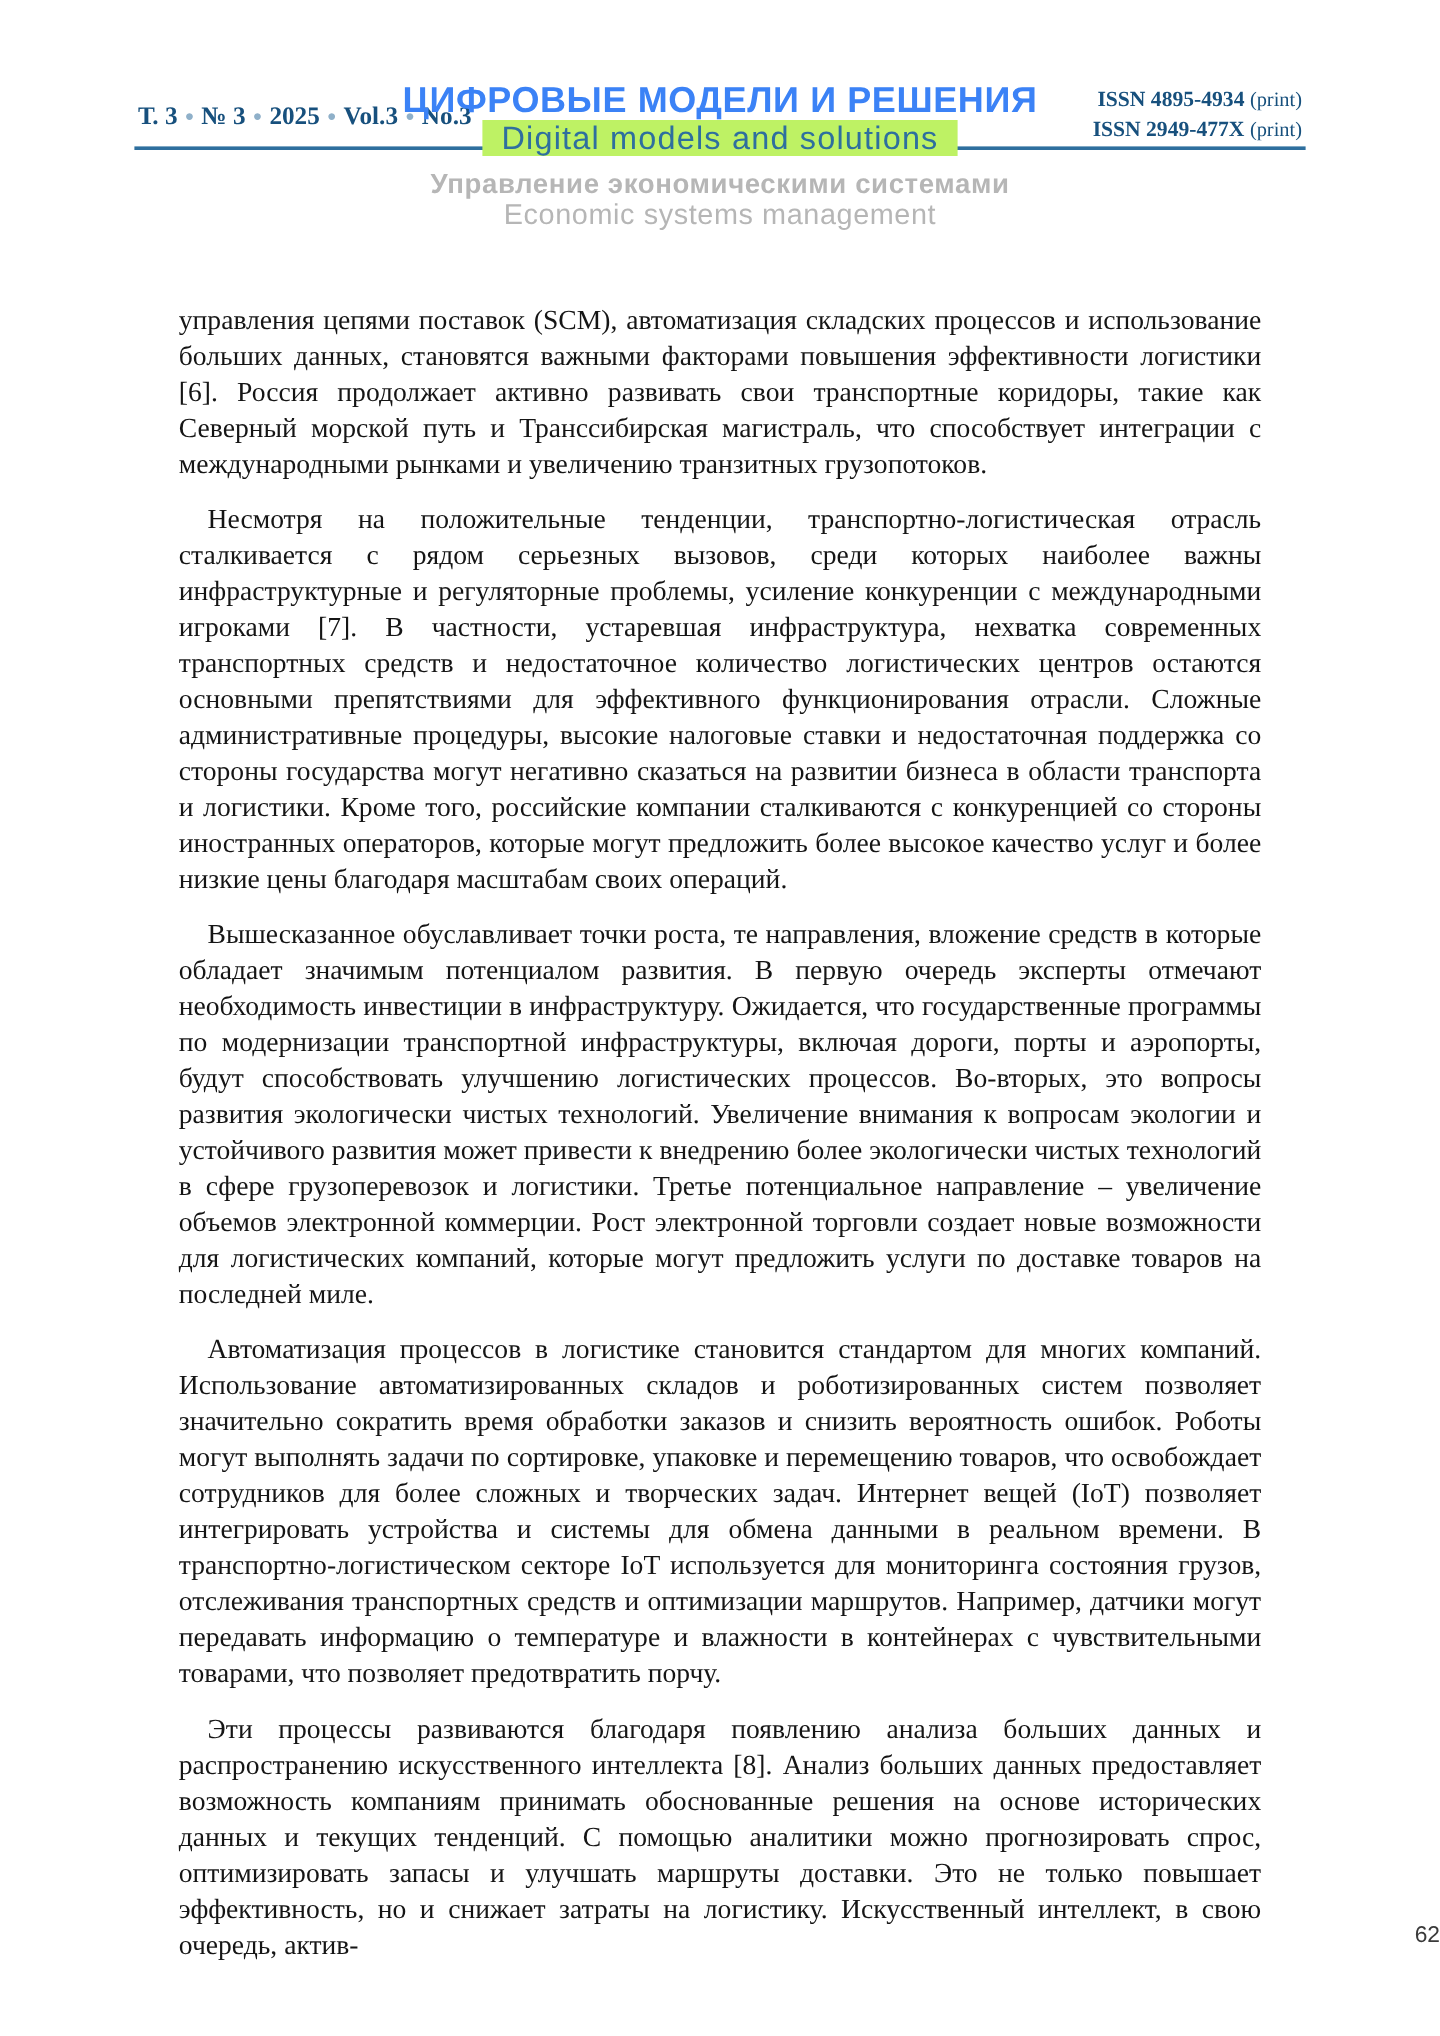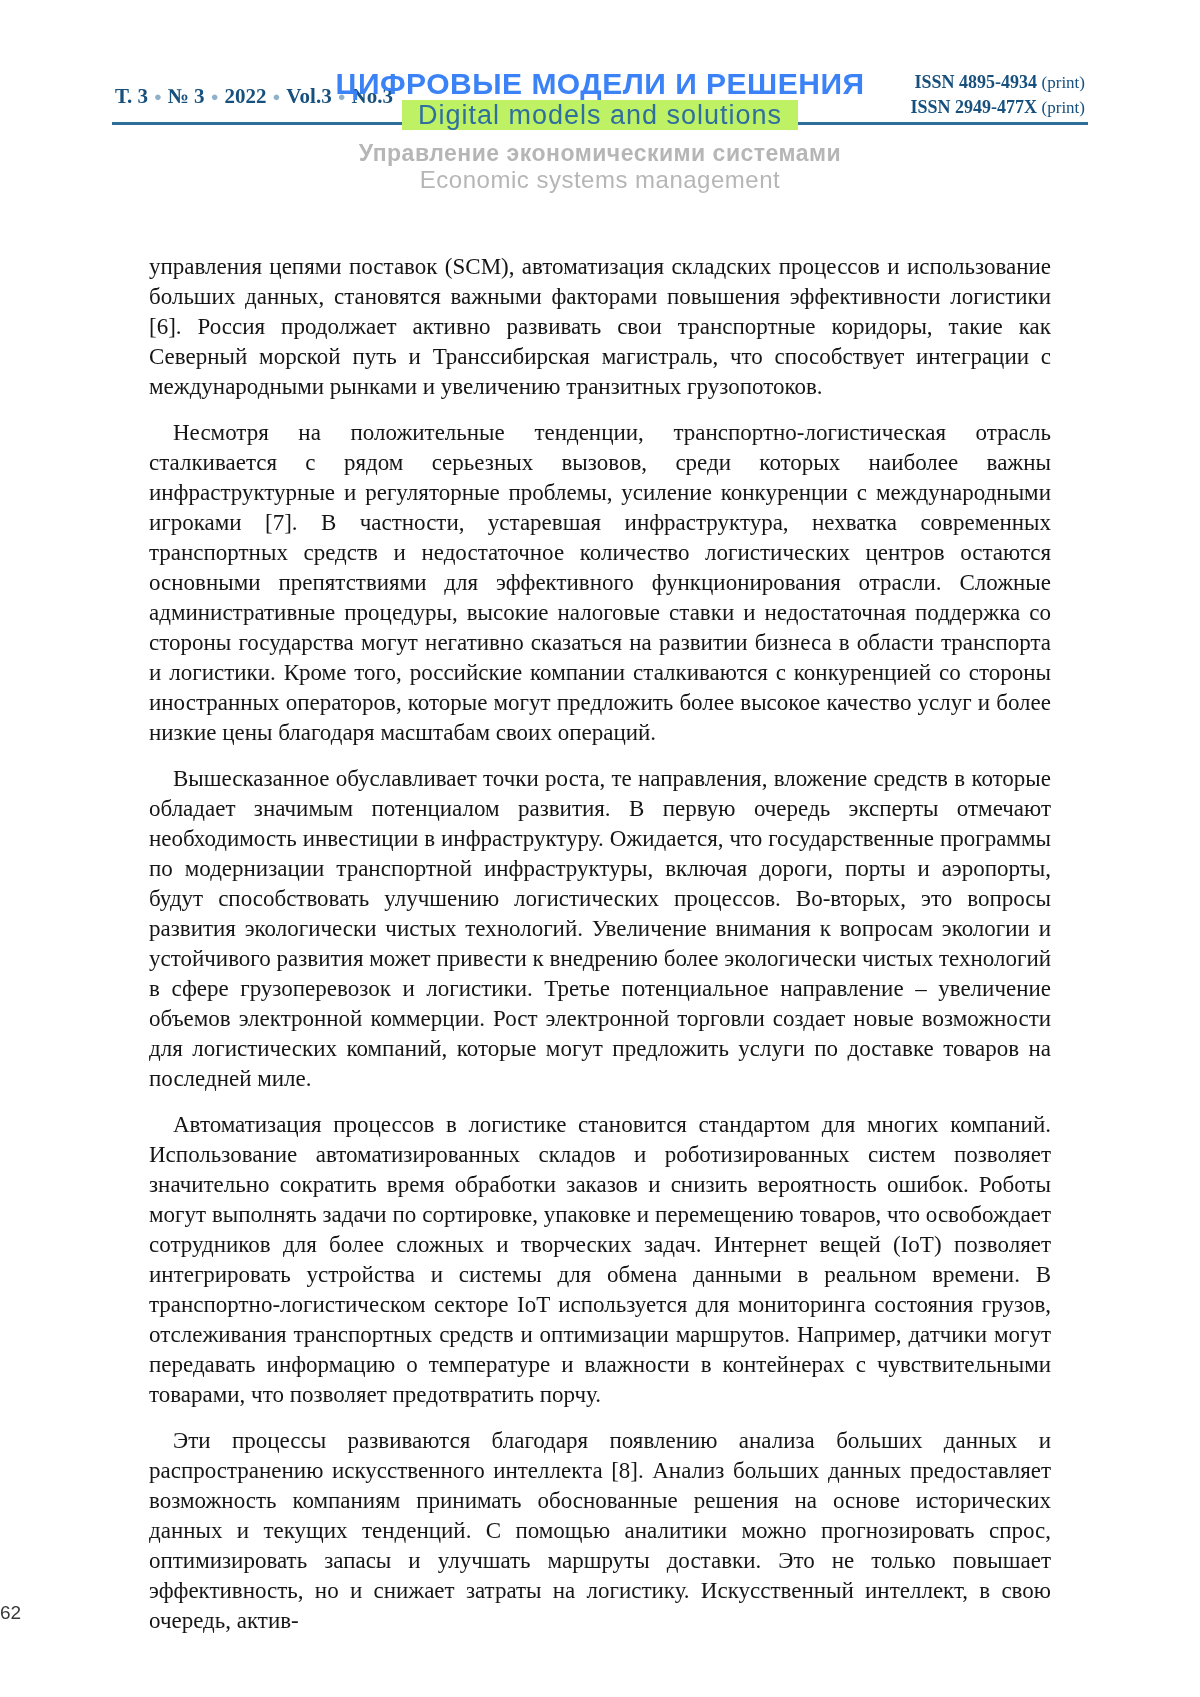--- a/index.html
+++ b/index.html
@@ -71,33 +71,33 @@
     text-align: justify;
     color: #151515;
     hyphens: auto; -webkit-hyphens: auto;
   }
   .article-body p { margin: 16px; padding: 0; }
   .article-body p.indent { text-indent: 24px; }
 
   
   .page-number {
     position: absolute; left: 0; right: 0; top: 1602px;
-    text-align: left;
+    text-align: right;
     font-family: "Liberation Sans", sans-serif;
     font-size: 19px; color: #3a3a3a;
   }
 </style>
 </head>
 <body>
 
 <div class="page">
 
   <div class="hdr-rule"></div>
 
-  <div class="volume-info"><span>Т. 3</span><span class="dot">●</span><span>№ 3</span><span class="dot">●</span><span>2022</span><span class="dot">●</span><span>Vol.3</span><span class="dot">●</span><span>No.3</span></div>
+  <div class="volume-info"><span>Т. 3</span><span class="dot">●</span><span>№ 3</span><span class="dot">●</span><span>2025</span><span class="dot">●</span><span>Vol.3</span><span class="dot">●</span><span>No.3</span></div>
 
   <div class="journal-titles">
     <div class="journal-title-ru">ЦИФРОВЫЕ МОДЕЛИ И РЕШЕНИЯ</div>
     <div class="journal-title-en-wrap">
       <span class="journal-title-en">Digital models and solutions</span>
     </div>
   </div>
 
   <div class="issn-block">
     <div>

